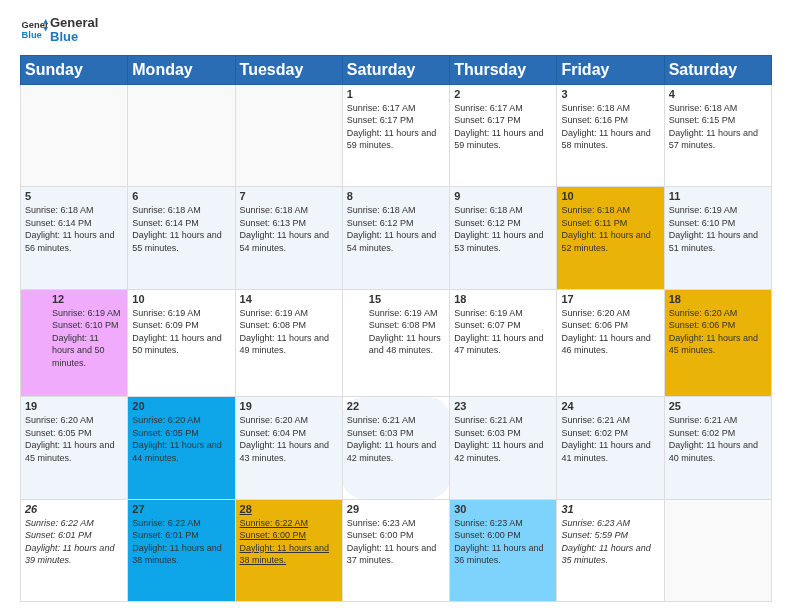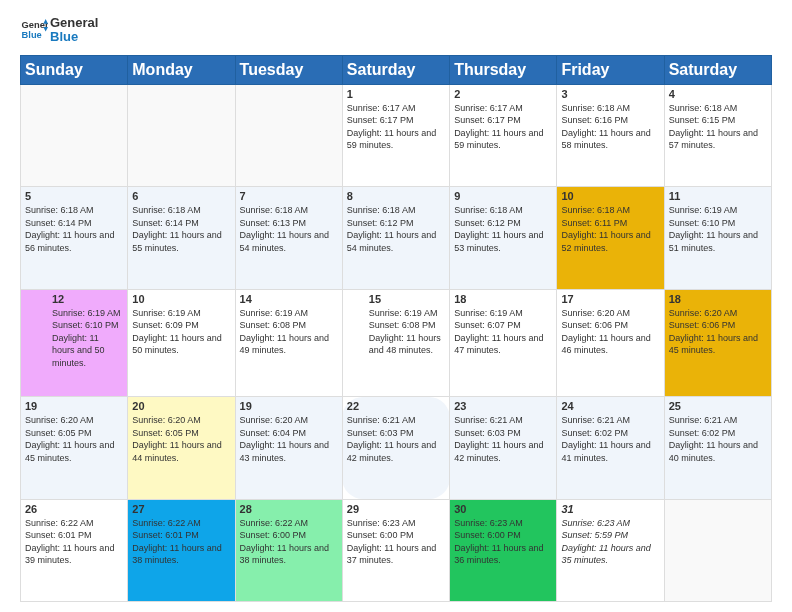--- a/index.html
+++ b/index.html
@@ -200,21 +200,21 @@
           <td style="background-color: #eab308; margin-left: 16px;">
             <div class="day-num">18</div>
             <div class="cell-info">Sunrise: 6:20 AM<br>Sunset: 6:06 PM<br>Daylight: 11 hours and 45 minutes.</div>
           </td>
         </tr>
         <tr>
           <td style="background-color: rgb(240, 245, 251);">
             <div class="day-num">19</div>
             <div class="cell-info">Sunrise: 6:20 AM<br>Sunset: 6:05 PM<br>Daylight: 11 hours and 45 minutes.</div>
           </td>
-          <td style="background-color: #fef9c3;">
+          <td style="background-color: #0ea5e9;">
             <div class="day-num">20</div>
             <div class="cell-info">Sunrise: 6:20 AM<br>Sunset: 6:05 PM<br>Daylight: 11 hours and 44 minutes.</div>
           </td>
           <td style="background-color: rgb(240, 245, 251);">
             <div class="day-num">19</div>
             <div class="cell-info">Sunrise: 6:20 AM<br>Sunset: 6:04 PM<br>Daylight: 11 hours and 43 minutes.</div>
           </td>
           <td style="background-color: rgb(240, 245, 251); border-radius: 21px;">
             <div class="day-num">22</div>
             <div class="cell-info">Sunrise: 6:21 AM<br>Sunset: 6:03 PM<br>Daylight: 11 hours and 42 minutes.</div>
@@ -226,37 +226,37 @@
           <td style="background-color: rgb(240, 245, 251);">
             <div class="day-num">24</div>
             <div class="cell-info">Sunrise: 6:21 AM<br>Sunset: 6:02 PM<br>Daylight: 11 hours and 41 minutes.</div>
           </td>
           <td style="background-color: rgb(240, 245, 251);">
             <div class="day-num">25</div>
             <div class="cell-info">Sunrise: 6:21 AM<br>Sunset: 6:02 PM<br>Daylight: 11 hours and 40 minutes.</div>
           </td>
         </tr>
         <tr>
-          <td style="background-color: rgb(255, 255, 255);">
+          <td style="background-color: rgb(255, 255, 255); font-style: italic;">
             <div class="day-num">26</div>
             <div class="cell-info">Sunrise: 6:22 AM<br>Sunset: 6:01 PM<br>Daylight: 11 hours and 39 minutes.</div>
           </td>
           <td style="background-color: #0ea5e9;">
             <div class="day-num">27</div>
             <div class="cell-info">Sunrise: 6:22 AM<br>Sunset: 6:01 PM<br>Daylight: 11 hours and 38 minutes.</div>
           </td>
-          <td style="background-color: #86efac;">
+          <td style="background-color: #eab308; text-decoration: underline;">
             <div class="day-num">28</div>
             <div class="cell-info">Sunrise: 6:22 AM<br>Sunset: 6:00 PM<br>Daylight: 11 hours and 38 minutes.</div>
           </td>
           <td style="background-color: rgb(255, 255, 255); border-radius: 32px;">
             <div class="day-num">29</div>
             <div class="cell-info">Sunrise: 6:23 AM<br>Sunset: 6:00 PM<br>Daylight: 11 hours and 37 minutes.</div>
           </td>
-          <td style="background-color: #22c55e; margin-left: 35px;">
+          <td style="background-color: #7dd3fc; margin-left: 35px;">
             <div class="day-num">30</div>
             <div class="cell-info">Sunrise: 6:23 AM<br>Sunset: 6:00 PM<br>Daylight: 11 hours and 36 minutes.</div>
           </td>
           <td style="background-color: rgb(255, 255, 255); font-style: italic;">
             <div class="day-num">31</div>
             <div class="cell-info">Sunrise: 6:23 AM<br>Sunset: 5:59 PM<br>Daylight: 11 hours and 35 minutes.</div>
           </td>
           <td class="empty-cell" style="background-color: rgb(249, 249, 249);"></td>
         </tr>
       </tbody>

